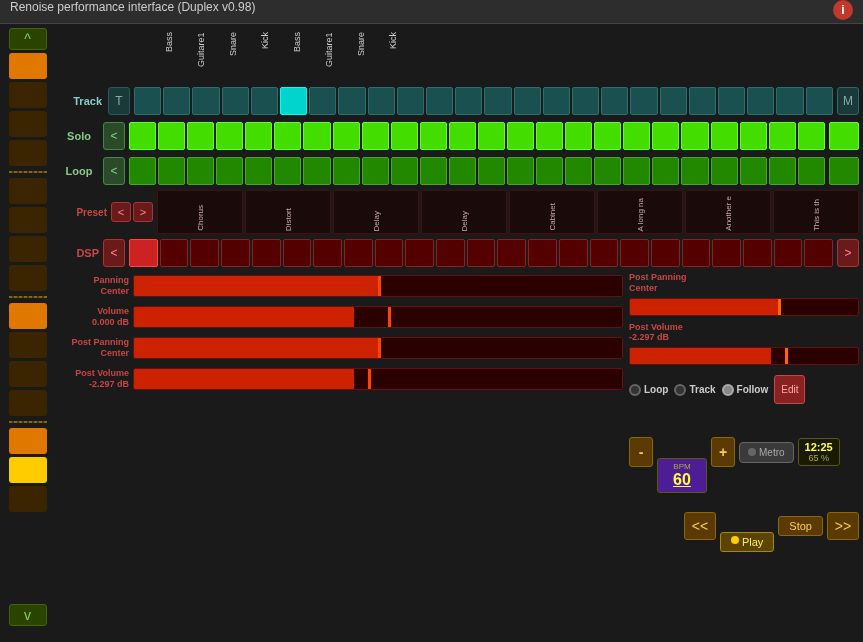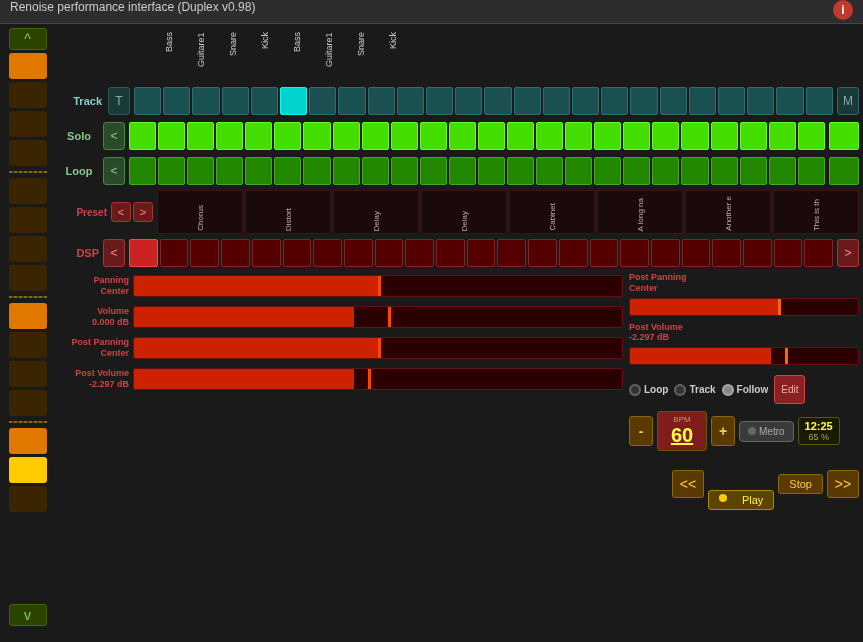--- a/index.html
+++ b/index.html
@@ -414,29 +414,30 @@
     .bpm-minus {
       width: 24px;
       height: 30px;
       background: #5a3a00;
       border: 1px solid #8a6a00;
       border-radius: 3px;
       display: flex; align-items: center; justify-content: center;
       color: #ffcc44; font-size: 14px; font-weight: bold; cursor: pointer;
     }
     .bpm-display {
-      background: #7f1d1d;
+      background: #4c1d95;
       border: 1px solid #5a5a00;
       border-radius: 3px;
       padding: 3px 8px;
       text-align: center;
       min-width: 50px;
+      margin-top: 47px;
     }
     .bpm-label { color: #aaaa44; font-size: 8px; }
-    .bpm-val { color: #ffff44; font-size: 20px; font-weight: bold; text-decoration: underline; }
+    .bpm-val { color: #ffff44; font-size: 16px; font-weight: bold; text-decoration: underline; }
     .bpm-plus {
       width: 24px;
       height: 30px;
       background: #5a3a00;
       border: 1px solid #8a6a00;
       border-radius: 3px;
       display: flex; align-items: center; justify-content: center;
       color: #ffcc44; font-size: 14px; font-weight: bold; cursor: pointer;
     }
     .metro-btn {
@@ -481,21 +482,21 @@
     .play-btn {
       background: #5a4400;
       border: 1px solid #aa8800;
       border-radius: 3px;
       padding: 3px 10px;
       color: #ffee44;
       font-size: 11px;
       cursor: pointer;
       display: flex;
       align-items: flex-start;
-      gap: 15px;
+      gap: 3px;
       margin-top: 32px;
     }
     .play-dot { width: 8px; height: 8px; border-radius: 50%; background: #ffcc00; }
     .stop-btn {
       background: #5a3a00;
       border: 1px solid #8a6a00;
       border-radius: 3px;
       padding: 3px 10px;
       color: #ffcc44;
       font-size: 11px;

